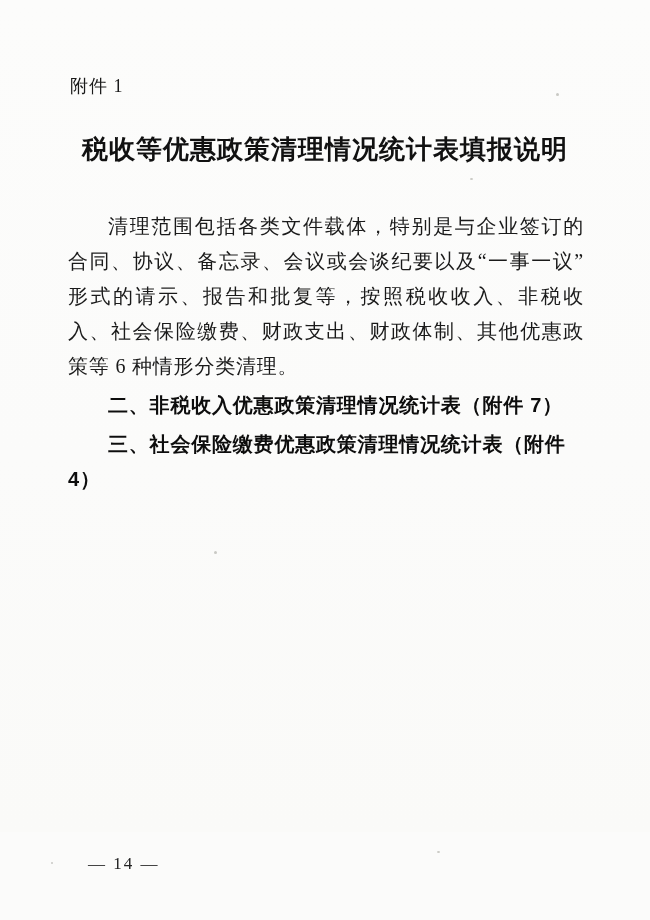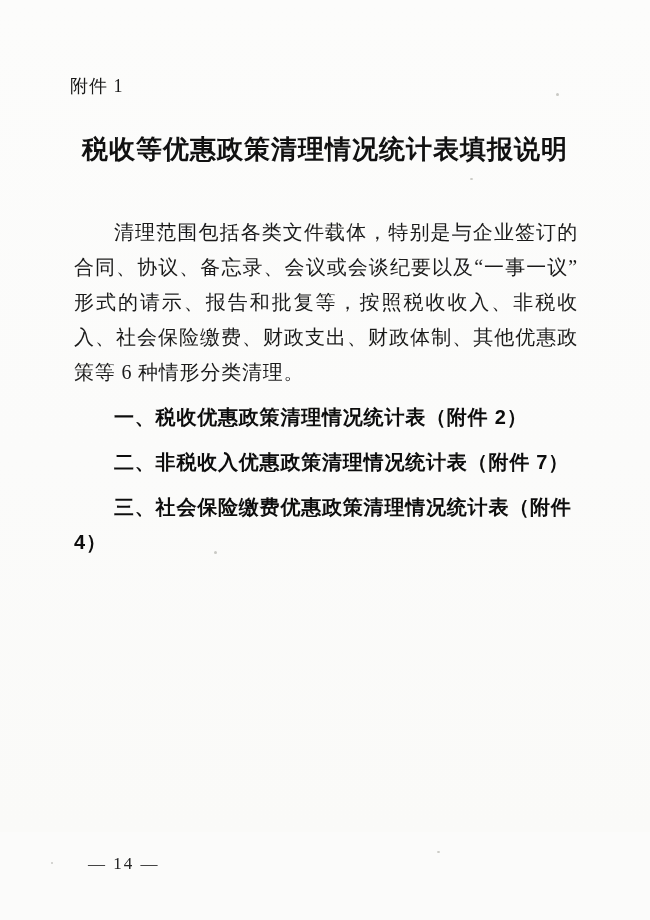--- a/index.html
+++ b/index.html
@@ -33,21 +33,21 @@
   .doc-body {
     position: absolute;
     left: 64px; top: 205px;
     width: 524px;
     font-size: 20px;
     line-height: 35px;
     text-align: justify;
     text-justify: inter-character;
   }
   .doc-body p {
-    margin: 10px;
+    margin: 4px;
     text-indent: 2em;
     letter-spacing: 0.8px;
   }
   .section-heading {
     margin: 0;
     text-indent: 2em;
     font-size: 20px;
     line-height: 35px;
     font-weight: bold;
     font-family: "Liberation Sans", sans-serif;
@@ -77,21 +77,20 @@
 <body>
 
 <div class="page">
 
   <div class="attachment-label">附件 1</div>
 
   <div class="doc-title">税收等优惠政策清理情况统计表填报说明</div>
 
   <div class="doc-body">
     <p>清理范围包括各类文件载体，特别是与企业签订的合同、协议、备忘录、会议或会谈纪要以及“一事一议”形式的请示、报告和批复等，按照税收收入、非税收入、社会保险缴费、财政支出、财政体制、其他优惠政策等 6 种情形分类清理。</p>
-    <p class="section-heading">一、税收优惠政策清理情况统计表（附件 2）</p>
     <p class="section-heading">二、非税收入优惠政策清理情况统计表（附件 7）</p>
     <p class="section-heading">三、社会保险缴费优惠政策清理情况统计表（附件 4）</p>
   </div>
 
   <div class="page-footer">— 14 —</div>
 
   <span class="scan-speck speck-1"></span>
   <span class="scan-speck speck-2"></span>
   <span class="scan-speck speck-3"></span>
   <span class="scan-speck speck-4"></span>

